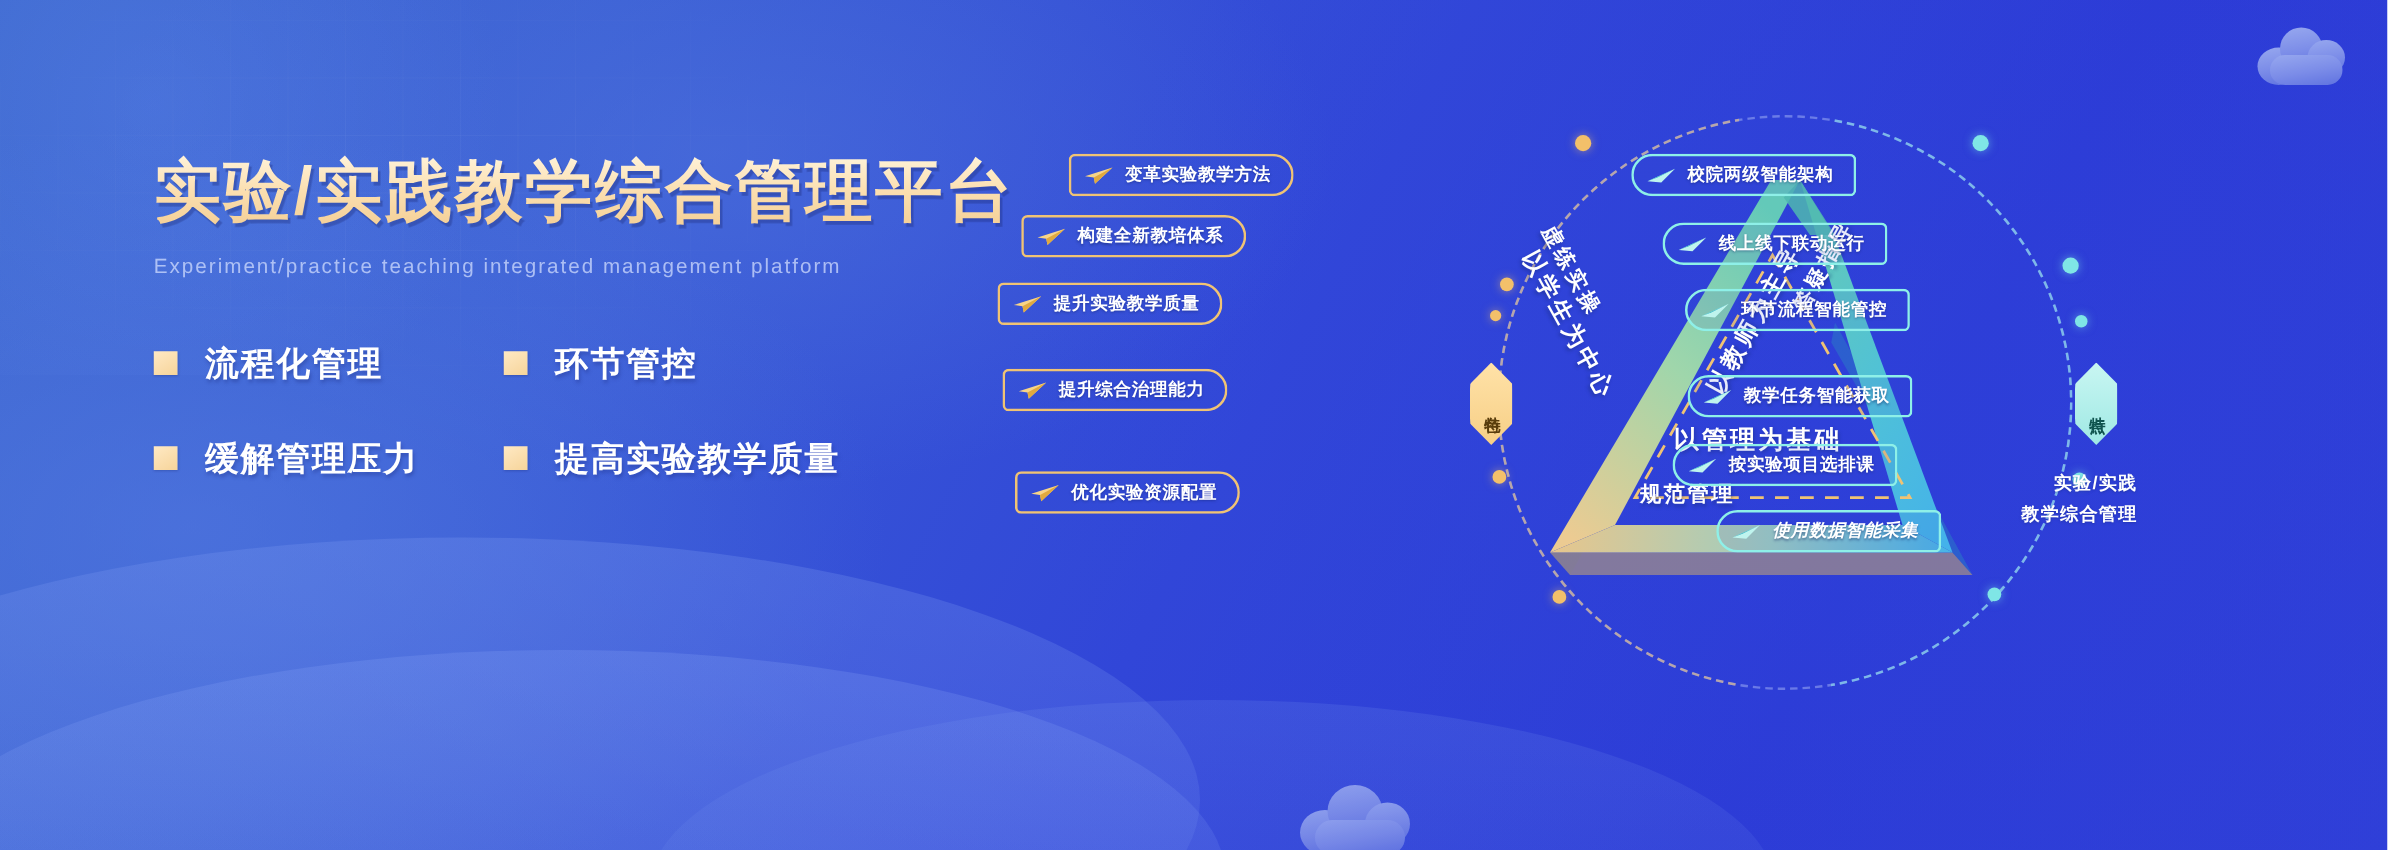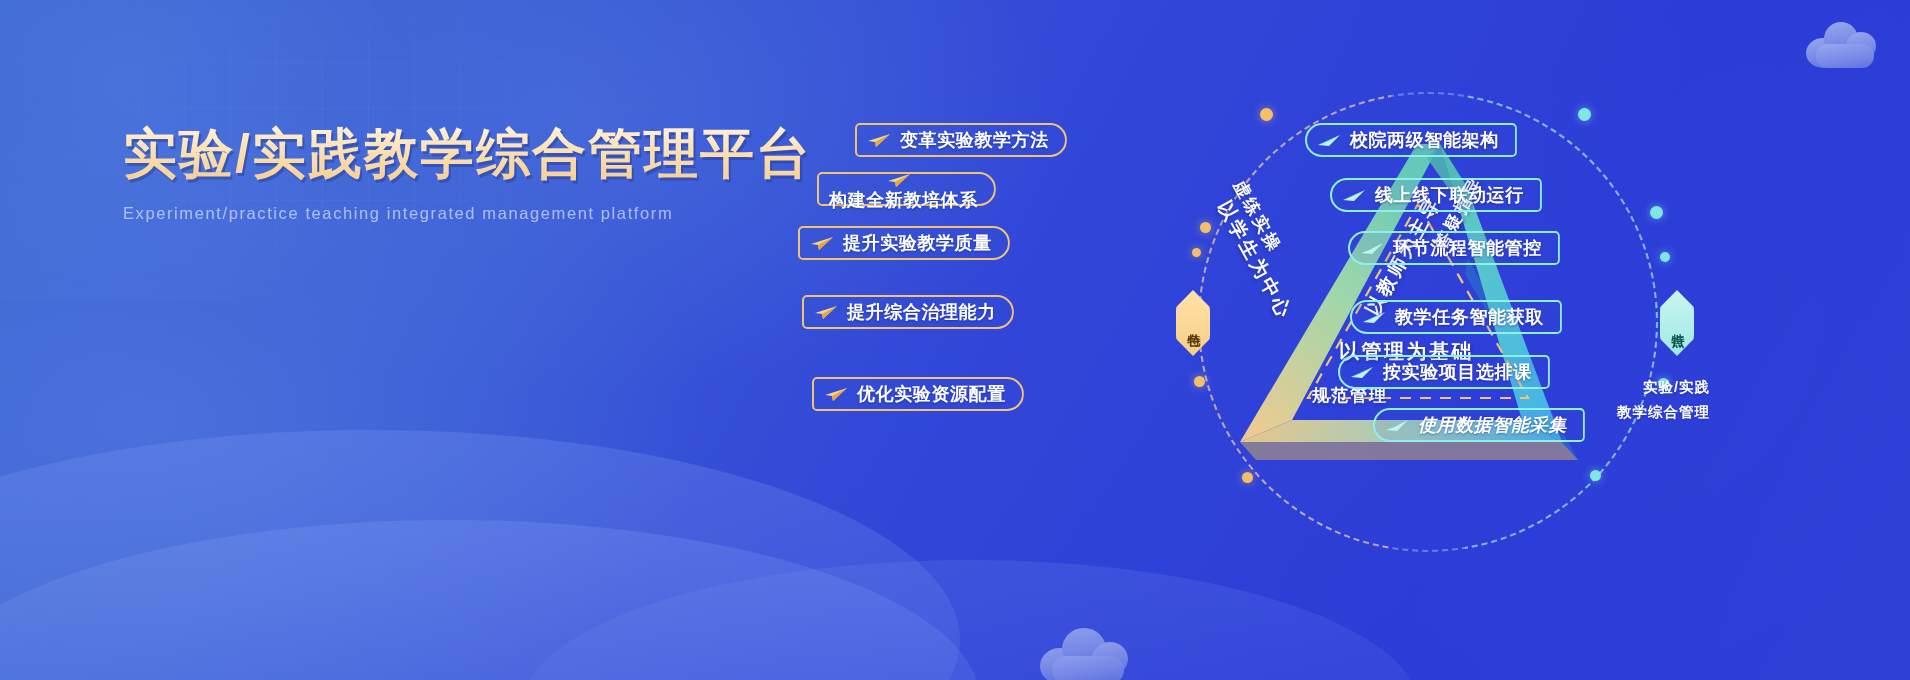--- a/index.html
+++ b/index.html
@@ -181,21 +181,21 @@
     padding: 0 18px 0 12px;
     white-space: nowrap;
   }
   .tag .plate {
     position: absolute; inset: 0;
     border: 2px solid transparent;
     clip-path: polygon(0 0, 100% 0, 100% 100%, 0 100%);
   }
   .tag .label {
     position: relative; z-index: 3;
-    font-size: 18px; font-weight: 700; color: #ffffff;
+    font-size: 14px; font-weight: 700; color: #ffffff;
     letter-spacing: 0.6px;
     text-shadow: 0 1px 2px rgba(15,30,95,0.45);
   }
   .tag .ico { position: relative; z-index: 3; width: 24px; height: 16px; margin-right: 9px; flex: none; }
 
   
   .tag.gold .plate {
     border: 2px solid #f0c374;
     border-radius: 6px 20px 20px 6px;
     background: rgba(60,85,210,0.12);
@@ -231,20 +231,38 @@
       <i></i>
       <i></i>
       <i></i>
       <i></i>
     </div>
 
   <div class="copy">
     <div class="title">实验/实践教学综合管理平台</div>
     <div class="subtitle">Experiment/practice teaching integrated management platform</div>
 
+    <div class="features">
+      <div class="feat">
+        <span class="sq"></span>
+        <span class="txt">流程化管理</span>
+      </div>
+      <div class="feat">
+        <span class="sq"></span>
+        <span class="txt">环节管控</span>
+      </div>
+      <div class="feat">
+        <span class="sq"></span>
+        <span class="txt">缓解管理压力</span>
+      </div>
+      <div class="feat">
+        <span class="sq"></span>
+        <span class="txt">提高实验教学质量</span>
+      </div>
+    </div>
   </div>
 
   <div class="graphic">
 
     <div class="ring outer"></div>
     <div class="ring left-arc"></div>
     <div class="ring right-arc"></div>
 
     <div class="dot gold" style="left:300px;top:108px;width:13px;height:13px;"></div>
     <div class="dot gold" style="left:240px;top:222px;width:11px;height:11px;"></div>
@@ -323,21 +341,21 @@
     <span class="plate"></span>
     <span class="ico">
       <svg viewBox="0 0 24 16" width="24" height="16">
           <path d="M1 9 L23 2 L9 15 L8 10 Z" fill="#f7d488"></path>
           <path d="M8 10 L23 2 L9 15 Z" fill="#e0a93f"></path>
         </svg>
     </span>
     <span class="label">变革实验教学方法</span>
   </div>
 
-  <div class="tag gold" style="left:817px;top:172px;flex-direction:column;">
+  <div class="tag gold" style="left:817px;top:172px;">
     <span class="plate"></span>
     <span class="ico">
       <svg viewBox="0 0 24 16" width="24" height="16">
           <path d="M1 9 L23 2 L9 15 L8 10 Z" fill="#f7d488"></path>
           <path d="M8 10 L23 2 L9 15 Z" fill="#e0a93f"></path>
         </svg>
     </span>
     <span class="label">构建全新教培体系</span>
   </div>
 

